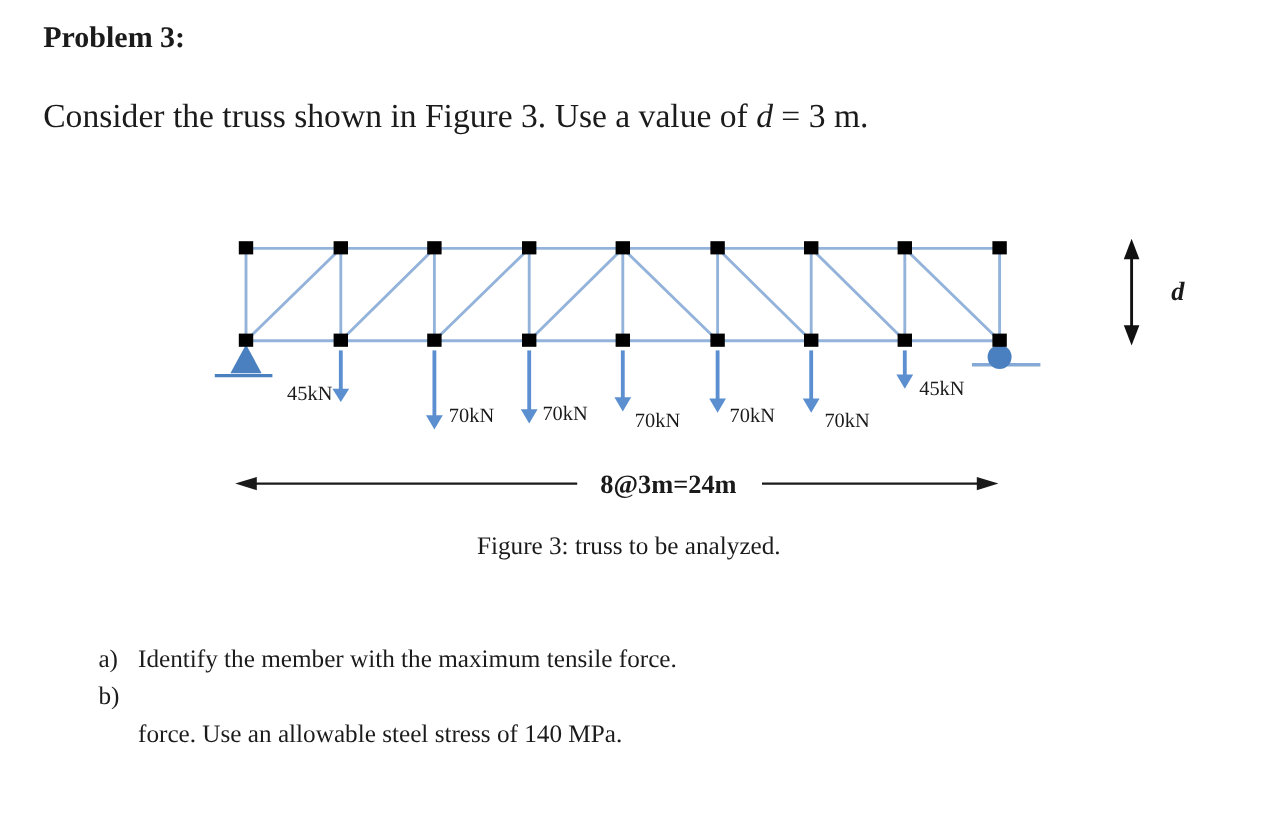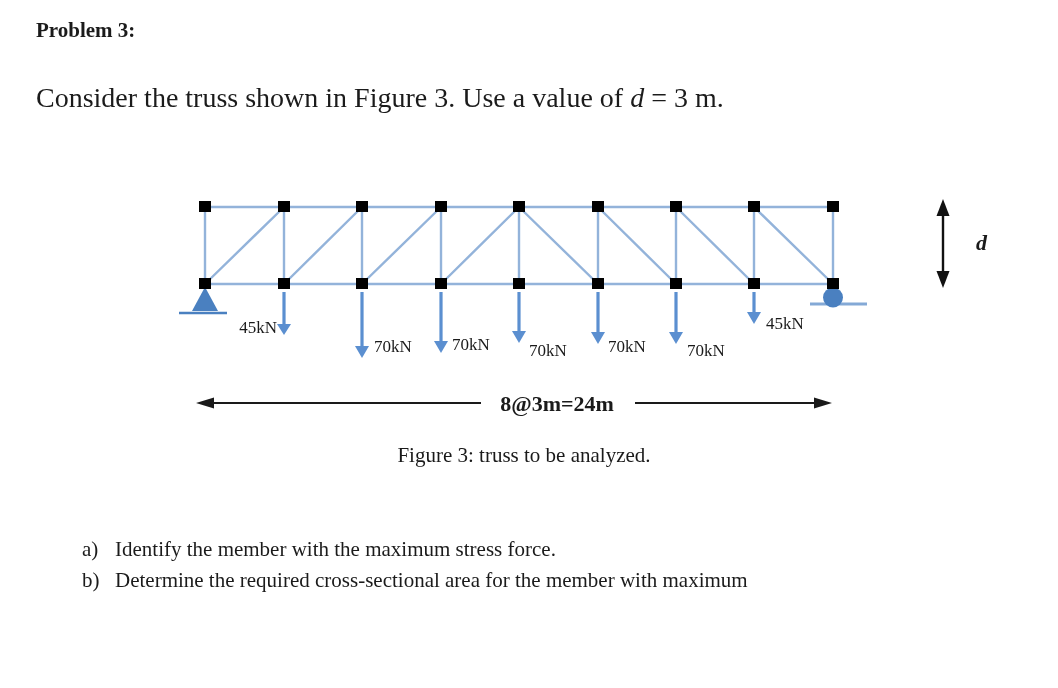--- a/index.html
+++ b/index.html
@@ -1,21 +1,21 @@
 <!DOCTYPE html>
 <html><head>
 <meta charset="utf-8">
 <style>
   html,body{margin:0;padding:0;}
   body{
     width:1058px;height:688px;position:relative;background:#ffffff;
     font-family:"Liberation Serif", serif;color:#1b1b1b;overflow:hidden;
   }
   .abs{position:absolute;}
-  .title{left:36px;top:18px;font-size:21px;font-weight:bold;text-align:right;}
+  .title{left:36px;top:18px;font-size:25px;font-weight:bold;text-align:right;}
   .intro{left:36px;top:82px;font-size:28px;}
   .intro .var{font-style:italic;}
   .fig-svg{left:0;top:0;width:1058px;height:688px;}
   .questions{left:82px;top:534px;width:950px;font-size:21px;line-height:31px;}
   .q-item{display:grid;grid-template-columns:33px 1fr;}
   svg text{font-family:"Liberation Serif", serif;fill:#1a1a1a;}
   .load-label{font-size:17px;}
   .dim-label{font-size:22px;font-weight:600;}
   .caption{font-size:21px;}
   .depth-label{font-size:22px;font-style:italic;font-weight:600;}
@@ -134,20 +134,20 @@
     <polygon points="943,288 936.5,271 949.5,271" stroke="none"></polygon>
   </g>
   <text class="depth-label" x="976" y="250">d</text>
 
   <text class="caption" x="524" y="462" text-anchor="middle">Figure 3:  truss to be analyzed.</text>
 </svg>
 
 <div class="abs questions">
   <div class="q-item">
     <span>a)</span>
-    <span>Identify the member with the maximum stress force.</span>
+    <span>Identify the member with the maximum tensile force.</span>
   </div>
   <div class="q-item">
     <span>b)</span>
-    <span><span>Determine the required cross-sectional area for the member with maximum</span><br>
-      </span>
+    <span><br>
+      <span>force. Use an allowable steel stress of 140 MPa.</span></span>
   </div>
 </div>
 
 </body></html>

